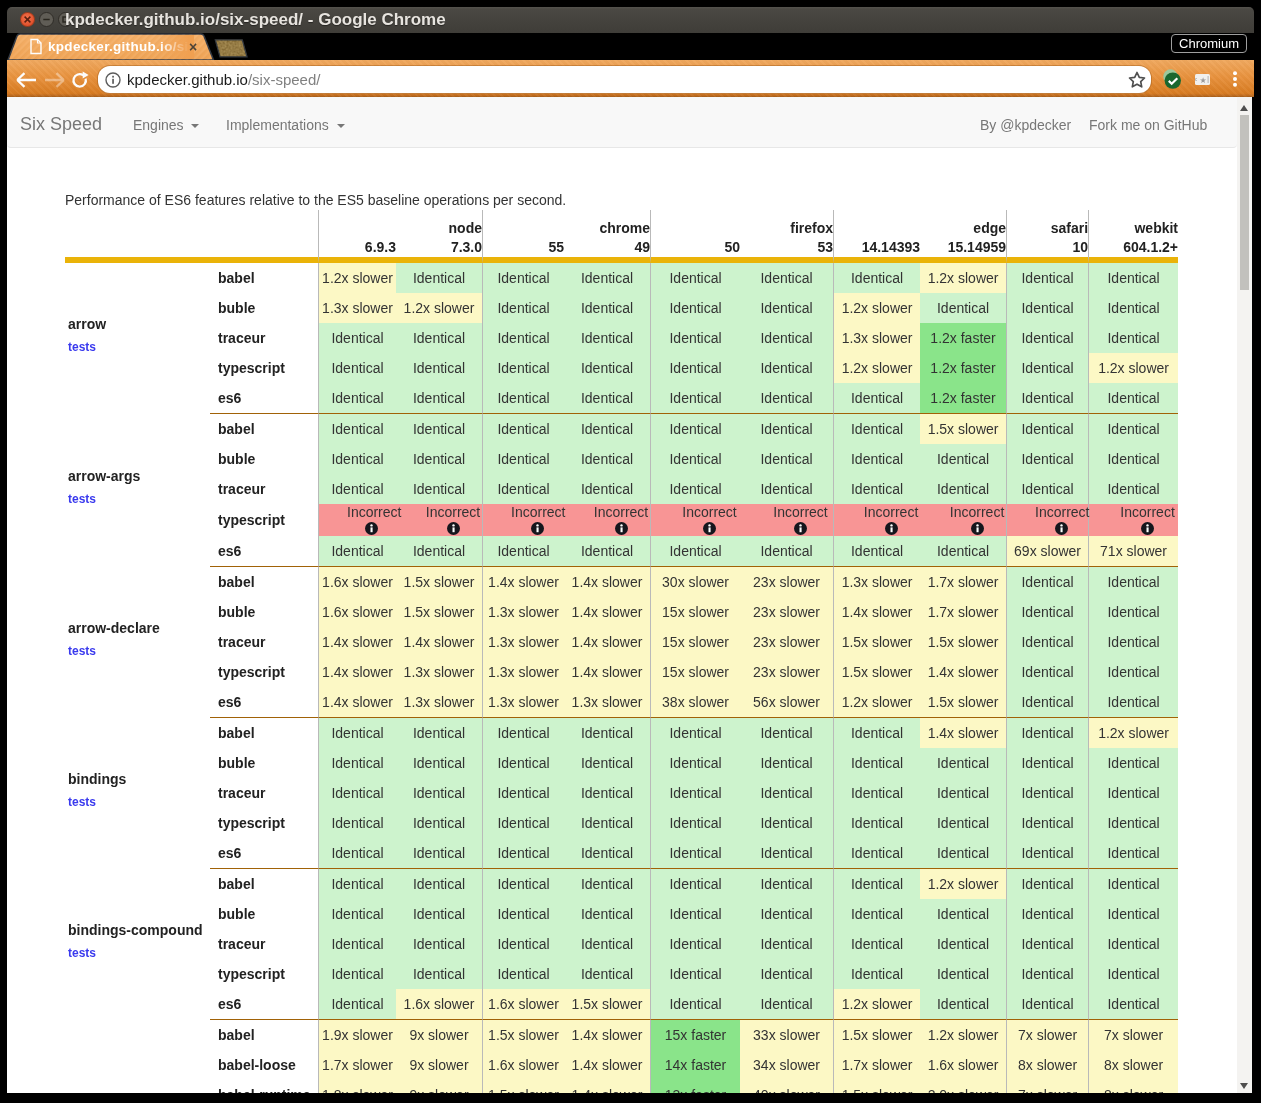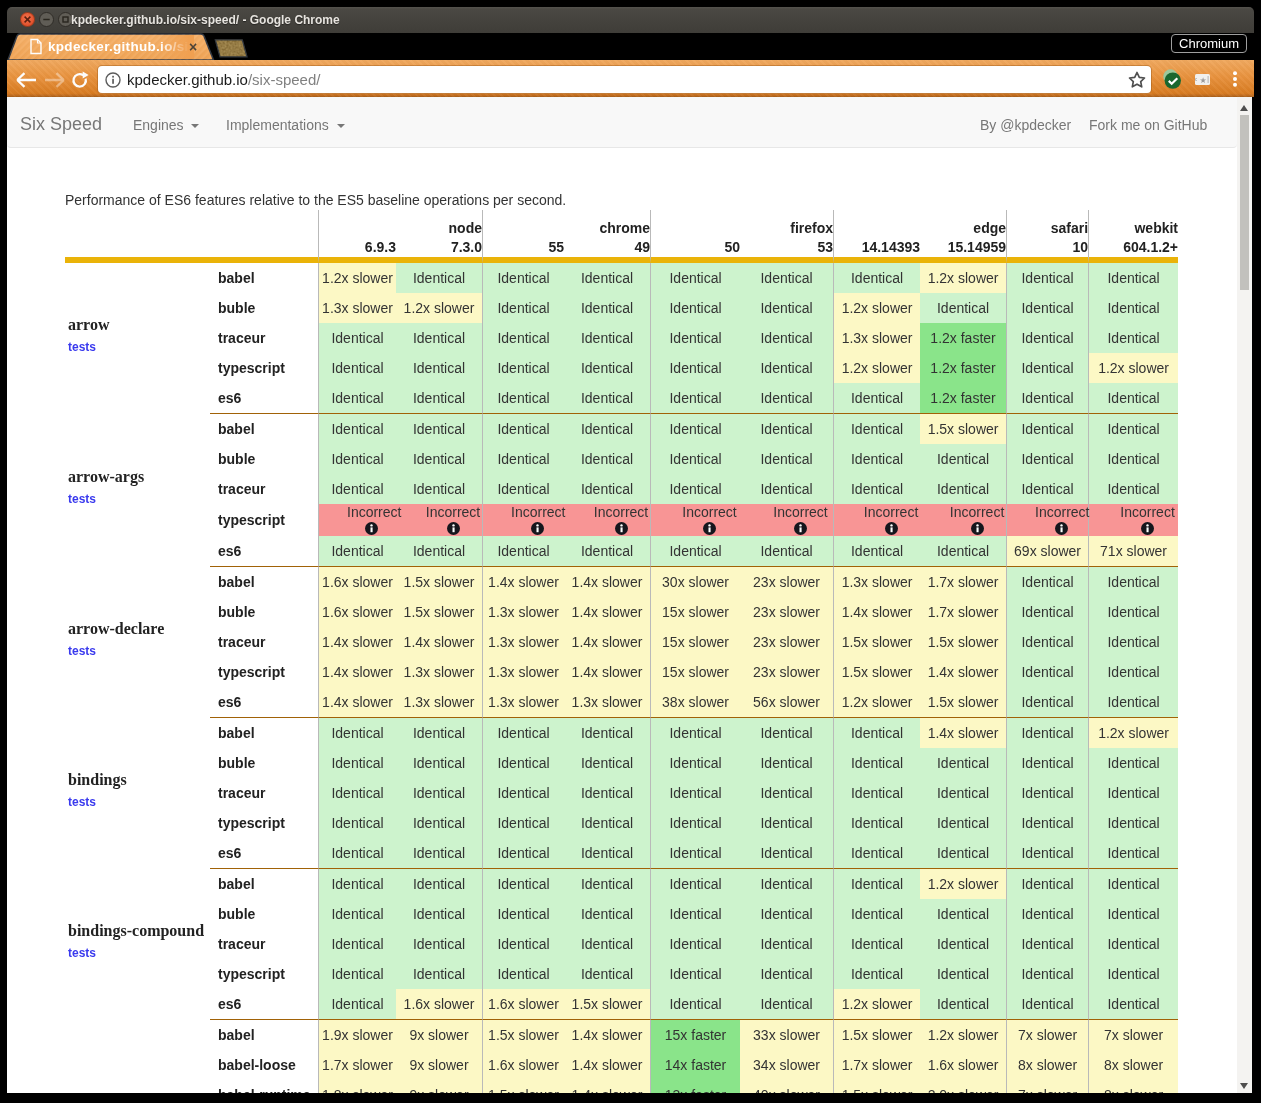--- a/index.html
+++ b/index.html
@@ -2,30 +2,30 @@
 <html><head><meta charset="utf-8"><style>
 * { margin:0; padding:0; box-sizing:border-box; }
 html,body { width:1261px; height:1103px; }
 body { background:#000; overflow:hidden; position:relative; font-family:"Liberation Sans",sans-serif; }
 .titlebar { position:absolute; left:7px; top:7px; width:1247px; height:26px;
   background:linear-gradient(#55534e,#4a4843 8%,#3f3d38); border-radius:5px 5px 0 0; }
 .wbtn { position:absolute; top:4.5px; width:15px; height:15px; border-radius:50%; }
 .wbtn.close { left:12.5px; background:radial-gradient(circle at 45% 40%,#f3764f,#e04f2b 72%); border:1px solid #a23c1c; }
 .wbtn.mini, .wbtn.maxi { background:#605d56; border:1px solid #2f2c27; }
 .wbtn.mini { left:31.5px; } .wbtn.maxi { left:50.5px; }
-.title { position:absolute; left:64px; top:0; height:26px; line-height:26px; color:#e7e4df; font-size:12px; font-weight:bold; text-shadow:0 1px 1px rgba(0,0,0,0.45); }
+.title { position:absolute; left:58px; top:0; height:26px; line-height:26px; color:#e7e4df; font-size:17px; font-weight:bold; text-shadow:0 1px 1px rgba(0,0,0,0.45); }
 .tabbar { position:absolute; left:7px; top:33px; width:1247px; height:27px; background:#000; }
 .tabsvg { position:absolute; left:0; top:0; }
 .tabtxt { position:absolute; left:41px; top:6px; font-size:13.5px; font-weight:bold; color:#fff; letter-spacing:0.3px; }
 .tabfade { position:absolute; left:153px; top:2px; width:34px; height:24px; background:linear-gradient(90deg, rgba(242,164,84,0), #f0a051 85%); }
 .tabx { position:absolute; left:182px; top:6px; font-size:14px; color:#4c4338; font-weight:bold; }
 .chromium { position:absolute; left:1164px; top:1px; width:76px; height:19px; background:#000; border:1px solid #9f9f9f; border-radius:4px; color:#fff; font-size:13px; text-align:center; line-height:17px; }
 .toolbar { position:absolute; left:7px; top:60px; width:1247px; height:37px;
   background:repeating-linear-gradient(45deg, rgba(255,255,255,0.04) 0 2px, rgba(0,0,0,0.015) 2px 5px), linear-gradient(#f0a95f,#e8923e 45%,#d87c22 90%,#bc6a1f 97%,#a25c18); }
-.omni { position:absolute; left:91px; top:6px; width:1053px; height:27px; background:#fff; border-radius:4px; box-shadow:0 0 0 1px rgba(150,82,18,0.4), 0 1px 0 rgba(255,255,255,0.22); }
+.omni { position:absolute; left:91px; top:6px; width:1053px; height:27px; background:#fff; border-radius:12px; box-shadow:0 0 0 1px rgba(150,82,18,0.4), 0 1px 0 rgba(255,255,255,0.22); }
 .url { position:absolute; left:29px; top:0; height:27px; line-height:27px; font-size:15px; color:#1b1b1b; }
 .url .gr { color:#808080; }
 .tico { position:absolute; }
 .page { position:absolute; left:7px; top:97px; width:1230px; height:996px; background:#fff; overflow:hidden; }
 .navbar { position:absolute; left:0; top:0; width:1230px; height:51px; background:#f8f8f8; border-bottom:1px solid #e7e7e7; border-radius:0 0 4px 4px; color:#777; }
 .brand { position:absolute; left:13px; top:2px; height:50px; line-height:50px; font-size:18px; }
 .nav1 { position:absolute; left:126px; top:3px; height:50px; line-height:50px; font-size:14px; }
 .nav2 { position:absolute; left:219px; top:3px; height:50px; line-height:50px; font-size:14px; }
 .caret { display:inline-block; width:0; height:0; border-left:4px solid transparent; border-right:4px solid transparent; border-top:4px solid #777; vertical-align:middle; margin-left:4px; }
 .navr1 { position:absolute; left:973px; top:3px; height:50px; line-height:50px; font-size:14px; }
@@ -38,21 +38,21 @@
 tbody td { height:30px; text-align:center; }
 tr.glast td { height:31px; border-bottom:1px solid #a16207; }
 td.gn { background:#fff; text-align:left; padding-left:3px; vertical-align:middle; padding-bottom:5px; }
 td.impl { background:#fff; text-align:left; padding-left:8px; font-weight:bold; color:#222; }
 td.gb { border-left:1px solid #b9b9b9; }
 thead td.gb { border-left:1px solid #b9b9b9; }
 td.i { background:#cdf3cd; }
 td.s { background:#fcf8c5; }
 td.f { background:#8ae48a;margin-top:44px; }
 td.x { background:#f89595;padding-left:28px; }
-.gname { font-weight:bold; color:#222; font-size:16px; line-height:13px;font-family:Liberation Serif, serif; }
+.gname { font-weight:bold; color:#222; font-size:14px; line-height:13px; }
 .gtests { font-weight:bold; color:#3a3aee; font-size:12px; margin-top:10px; line-height:13px; }
 .ic svg { vertical-align:-2px; }
 .sbar { position:absolute; left:1237px; top:97px; width:15px; height:996px; background:#f4f3f1; }
 .sthumb { position:absolute; left:3px; top:18px; width:9px; height:175px; background:#c2c1bd; }
 .sarrow { position:absolute; left:3px; width:0; height:0; border-left:4.5px solid transparent; border-right:4.5px solid transparent; }
 .up { top:8px; border-bottom:6px solid #4e4e4e; }
 .down { top:986px; border-top:6px solid #4e4e4e; }
 </style></head>
 <body>
 <div class="titlebar">

